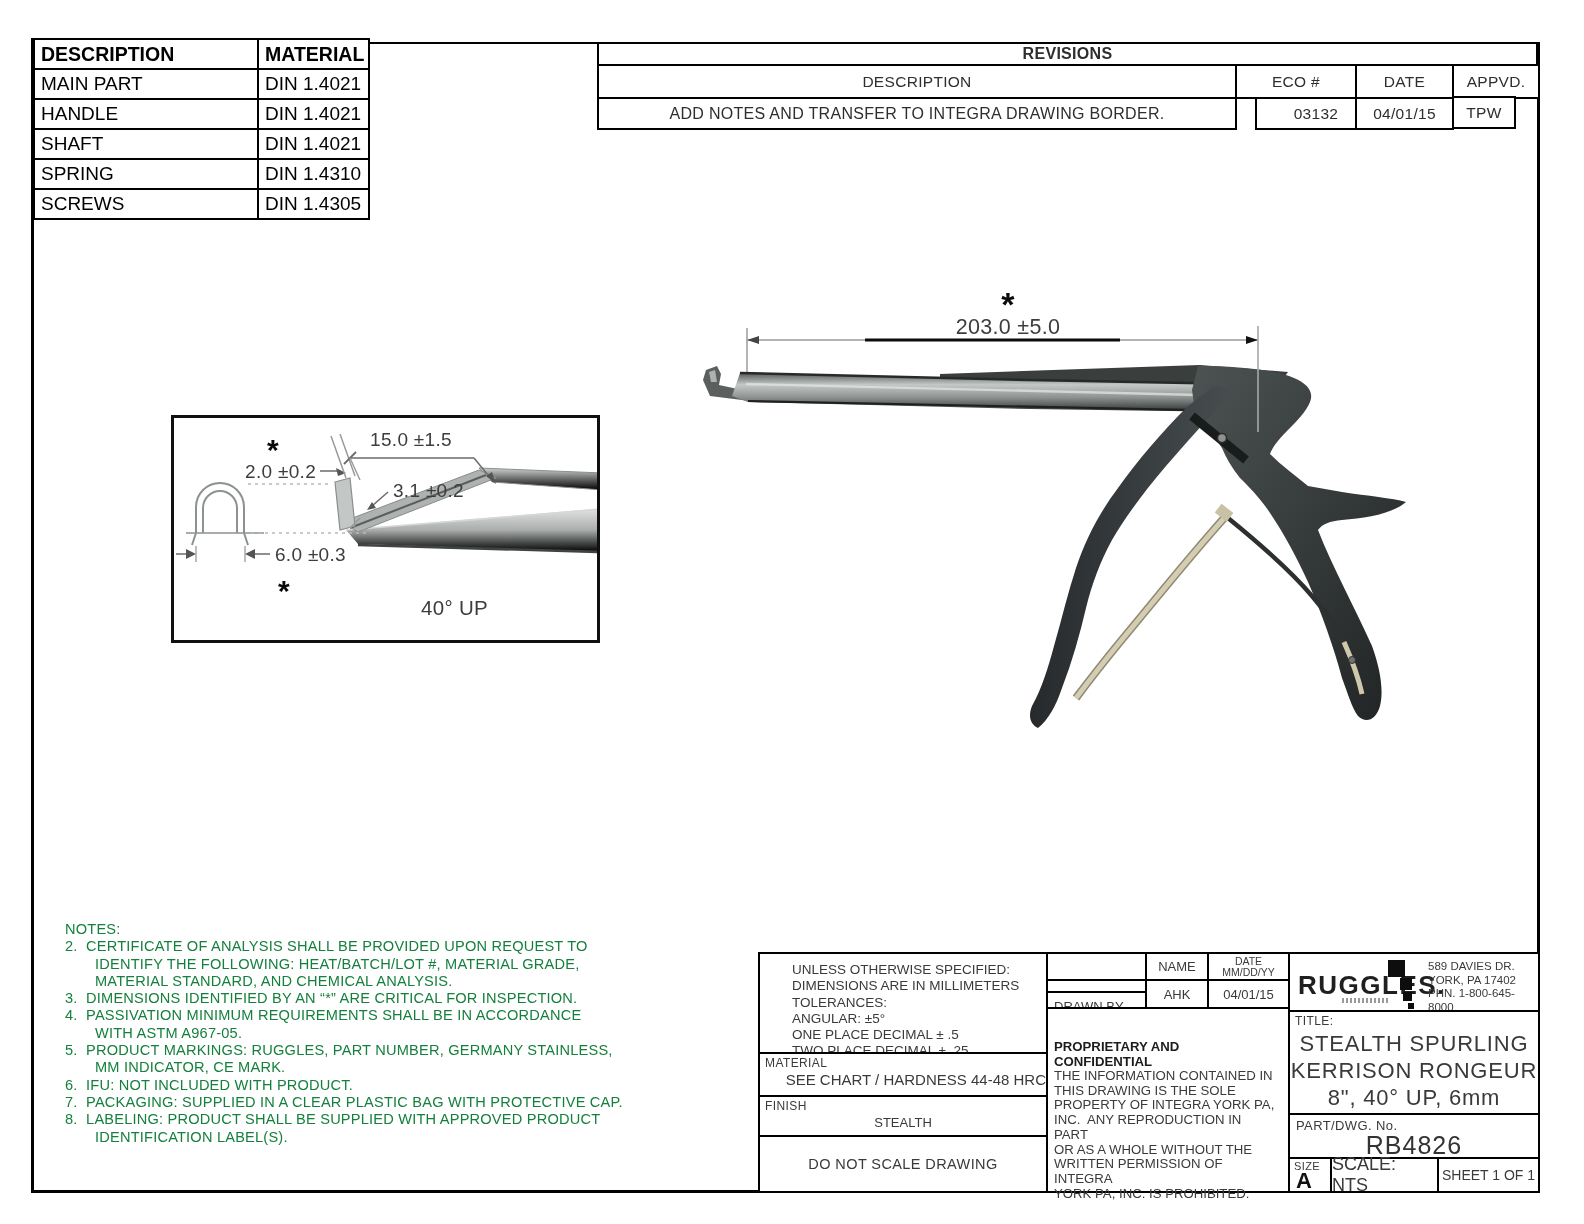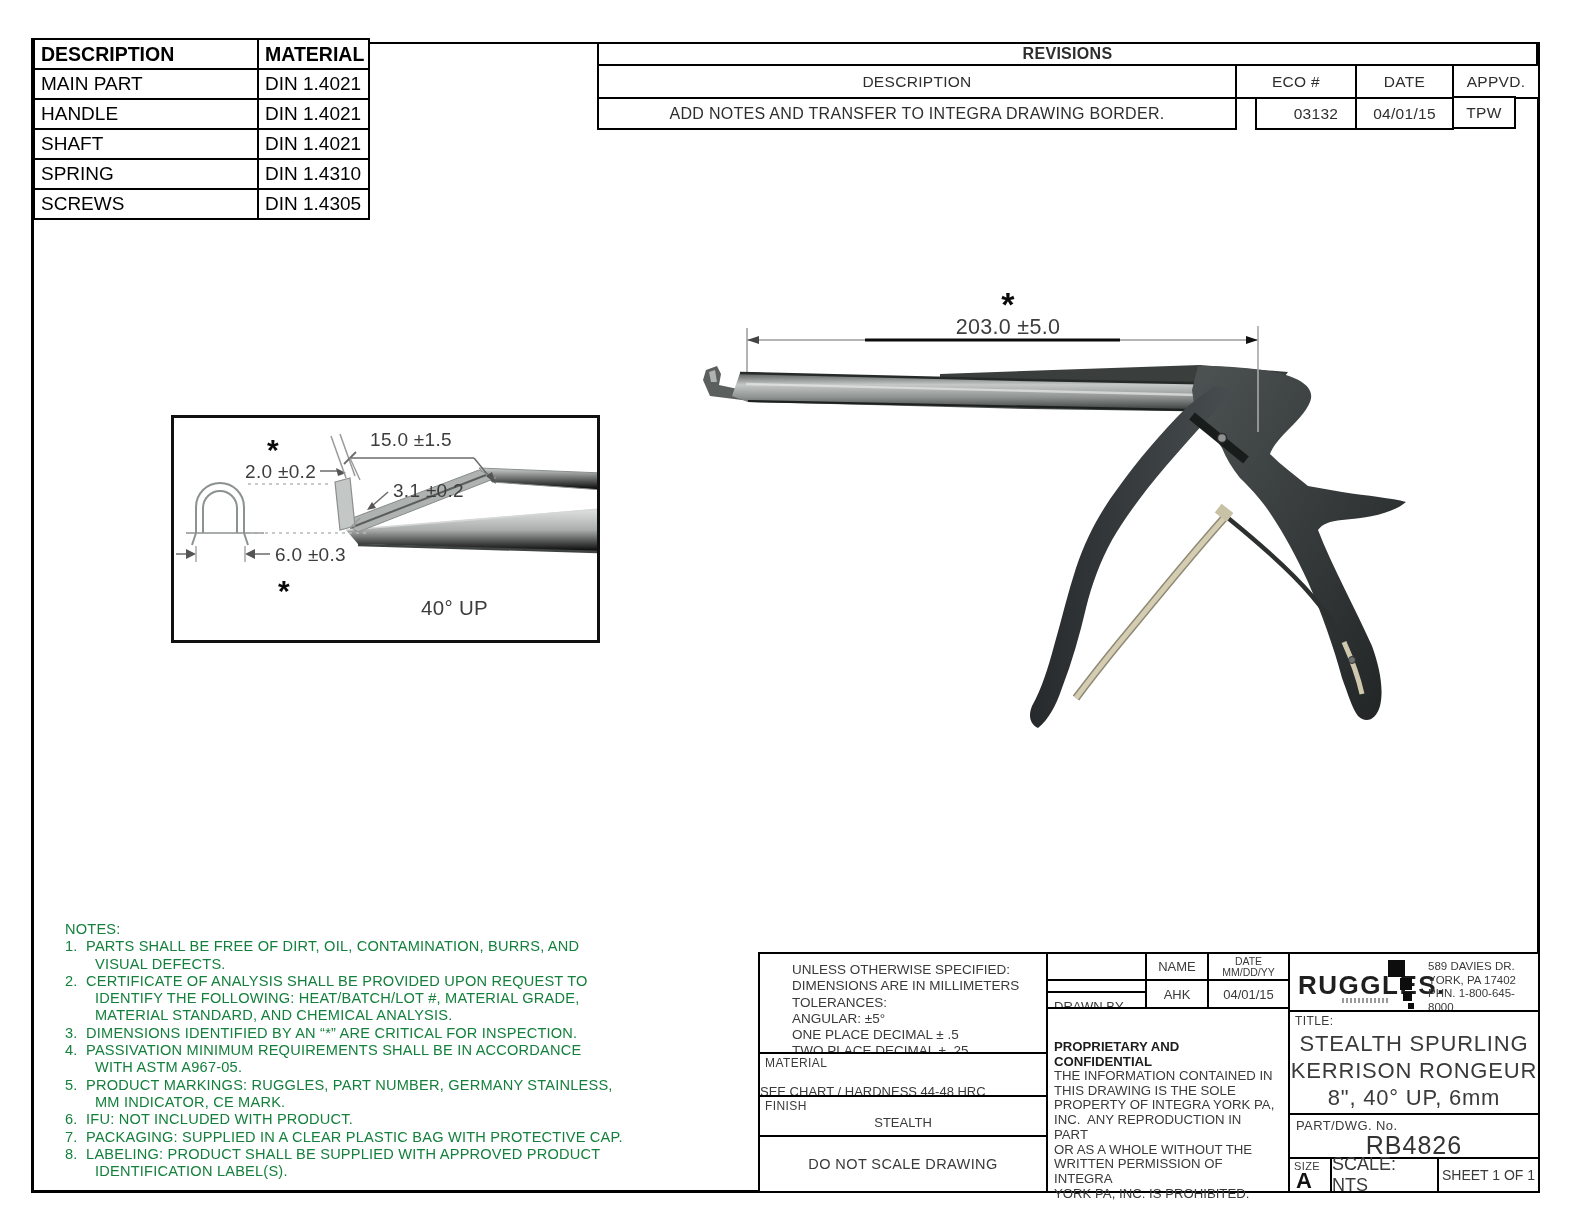--- a/index.html
+++ b/index.html
@@ -249,22 +249,20 @@
         <text class="star" x="110" y="183" font-size="30" text-anchor="middle">*</text>
       </g>
 
       <text x="247" y="197" font-size="20.5" fill="#4a4a4a">40° UP</text>
     </svg>
   </div>
 
   <div id="notes">
     <div>NOTES:</div>
     <ol>
-      <li>1.&nbsp;&nbsp;PARTS SHALL BE FREE OF DIRT, OIL, CONTAMINATION, BURRS, AND
-VISUAL DEFECTS.</li>
       <li>2.&nbsp;&nbsp;CERTIFICATE OF ANALYSIS SHALL BE PROVIDED UPON REQUEST TO
 IDENTIFY THE FOLLOWING: HEAT/BATCH/LOT #, MATERIAL GRADE,
 MATERIAL STANDARD, AND CHEMICAL ANALYSIS.</li>
       <li>3.&nbsp;&nbsp;DIMENSIONS IDENTIFIED BY AN “*” ARE CRITICAL FOR INSPECTION.</li>
       <li>4.&nbsp;&nbsp;PASSIVATION MINIMUM REQUIREMENTS SHALL BE IN ACCORDANCE
 WITH ASTM A967-05.</li>
       <li>5.&nbsp;&nbsp;PRODUCT MARKINGS: RUGGLES, PART NUMBER, GERMANY STAINLESS,
 MM INDICATOR, CE MARK.</li>
       <li>6.&nbsp;&nbsp;IFU: NOT INCLUDED WITH PRODUCT.</li>
       <li>7.&nbsp;&nbsp;PACKAGING: SUPPLIED IN A CLEAR PLASTIC BAG WITH PROTECTIVE CAP.</li>
@@ -276,21 +274,21 @@
   <div>
 
     <div class="tb-cell pre" style="left:758px;top:952px;width:290px;height:102px;font-size:13.5px;line-height:16.3px;padding:8px 0 0 32px;">UNLESS OTHERWISE SPECIFIED:
 DIMENSIONS ARE IN MILLIMETERS
 TOLERANCES:
 ANGULAR: ±5°
 ONE PLACE DECIMAL ± .5
 TWO PLACE DECIMAL ± .25</div>
     <div class="tb-cell" style="left:758px;top:1052px;width:290px;height:45px;">
       <div class="small-lbl" style="padding:2px 0 0 5px;">MATERIAL</div>
-      <div style="font-size:13px;text-align:left;margin-top:14px;">SEE CHART / HARDNESS 44-48 HRC</div>
+      <div style="font-size:15px;text-align:right;margin-top:1px;">SEE CHART / HARDNESS 44-48 HRC</div>
     </div>
     <div class="tb-cell" style="left:758px;top:1095px;width:290px;height:42px;">
       <div class="small-lbl" style="padding:2px 0 0 5px;">FINISH</div>
       <div style="font-size:13px;text-align:center;margin-top:2px;">STEALTH</div>
     </div>
     <div class="tb-cell" style="left:758px;top:1135px;width:290px;height:58px;display:flex;align-items:center;justify-content:center;">
       <div style="font-size:14.5px;letter-spacing:.4px;">DO NOT SCALE DRAWING</div>
     </div>
 
     <div class="tb-cell" style="left:1046px;top:952px;width:101px;height:29px;"></div>

